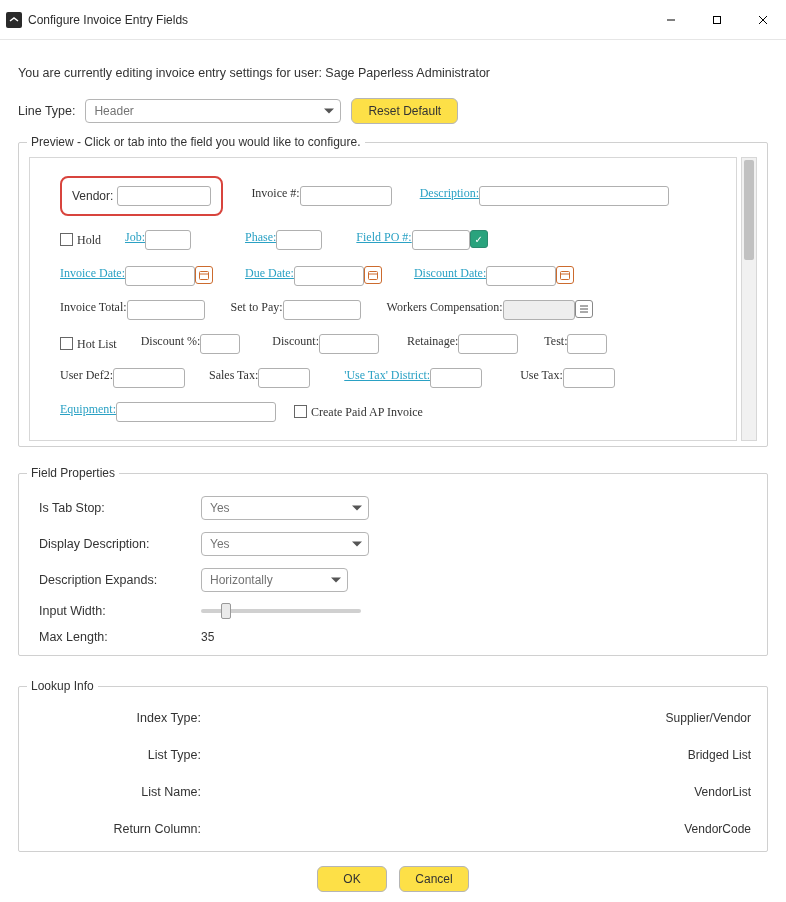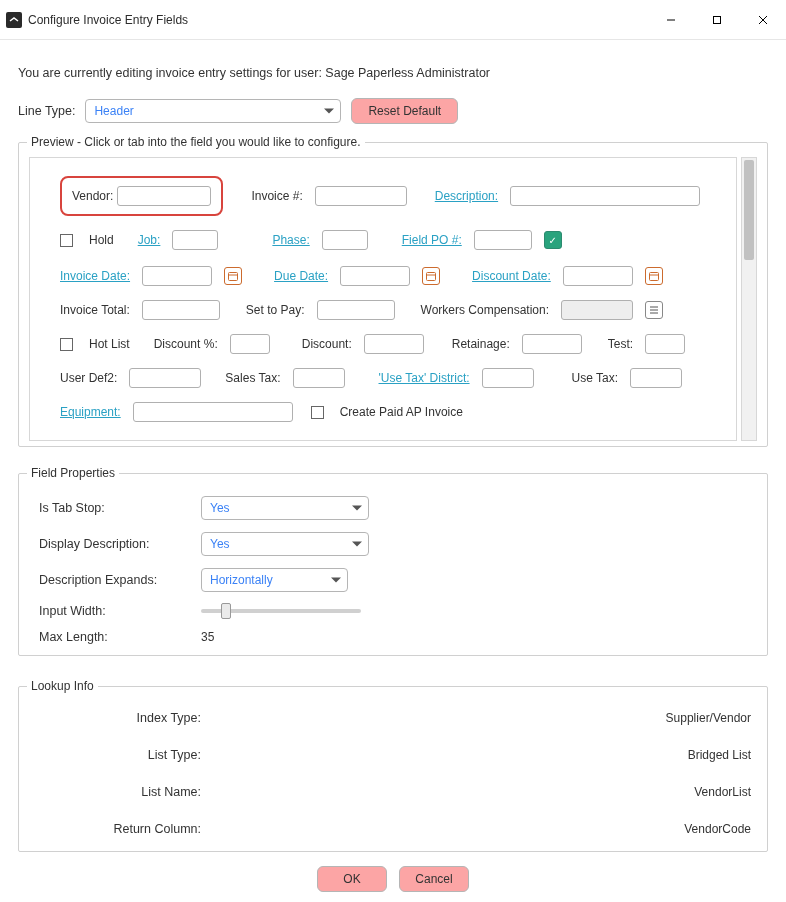--- a/index.html
+++ b/index.html
@@ -45,33 +45,33 @@
   .label { font-size:12.5px; color:#333; }
   .combo, .selectbox {
     height: 24px;
     border: 1px solid #b5b5b5;
     border-radius: 4px;
     background:#fff;
     display:flex; align-items:center;
     padding: 0 24px 0 8px;
     position:relative;
     font-size:12px;
-    color:#3b82f6;
+    color:#737373;
   }
   .combo .caret, .selectbox .caret {
     position:absolute; right:6px; top:50%; transform:translateY(-50%);
     border-left:5px solid transparent;
     border-right:5px solid transparent;
     border-top:5px solid #555;
   }
   .btn {
     height: 26px;
     border:1px solid #b5b5b5;
     border-radius:6px;
-    background:#fca5a5;
+    background:#fde047;
     padding: 0 16px;
     font-size:12px;
     display:flex; align-items:center; justify-content:center;
     cursor:pointer;
   }
 
   
   .group {
     border:1px solid #d0d0d0;
     border-radius:2px;
@@ -117,23 +117,24 @@
 
   .frow {
     display:flex;
     align-items:center;
     gap: 18px;
     margin-bottom: 14px;
     flex-wrap: nowrap;
   }
   .ffield {
     display:flex;
-    align-items:center;
-    gap:12px;
+    align-items:flex-start;
+    gap:0;
     white-space:nowrap;
+    font-family:Liberation Serif, serif;
   }
   .ffield .fl { font-size:12px; color:#333; }
   .ffield .fl.link { color:#2aa1c4; text-decoration: underline; }
   .finput {
     height:20px;
     border:1px solid #b0b0b0;
     border-radius:3px;
     background:#fff;
   }
   .finput.ro { background:#eee; }

